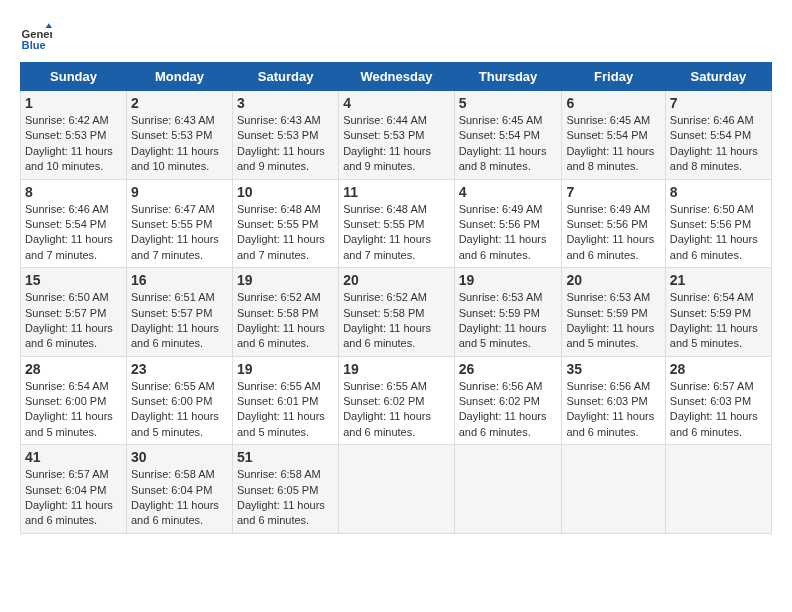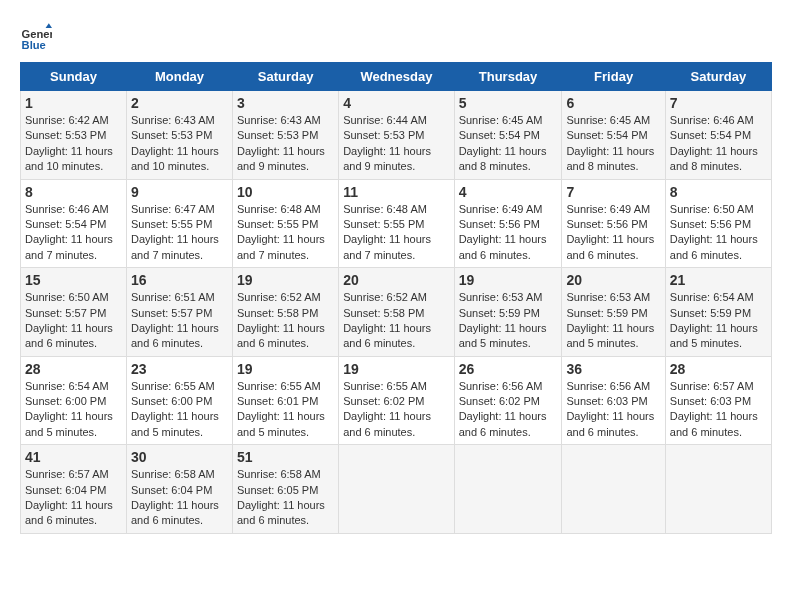--- a/index.html
+++ b/index.html
@@ -222,21 +222,21 @@
         </td>
         <td>
           <span class="day-number">19</span>
           <div class="day-info">Sunrise: 6:55 AM<br>Sunset: 6:02 PM<br>Daylight: 11 hours and 6 minutes.</div>
         </td>
         <td>
           <span class="day-number">26</span>
           <div class="day-info">Sunrise: 6:56 AM<br>Sunset: 6:02 PM<br>Daylight: 11 hours and 6 minutes.</div>
         </td>
         <td>
-          <span class="day-number">36</span>
+          <span class="day-number">35</span>
           <div class="day-info">Sunrise: 6:56 AM<br>Sunset: 6:03 PM<br>Daylight: 11 hours and 6 minutes.</div>
         </td>
         <td>
           <span class="day-number">28</span>
           <div class="day-info">Sunrise: 6:57 AM<br>Sunset: 6:03 PM<br>Daylight: 11 hours and 6 minutes.</div>
         </td>
       </tr>
       <tr>
         <td>
           <span class="day-number">41</span>

